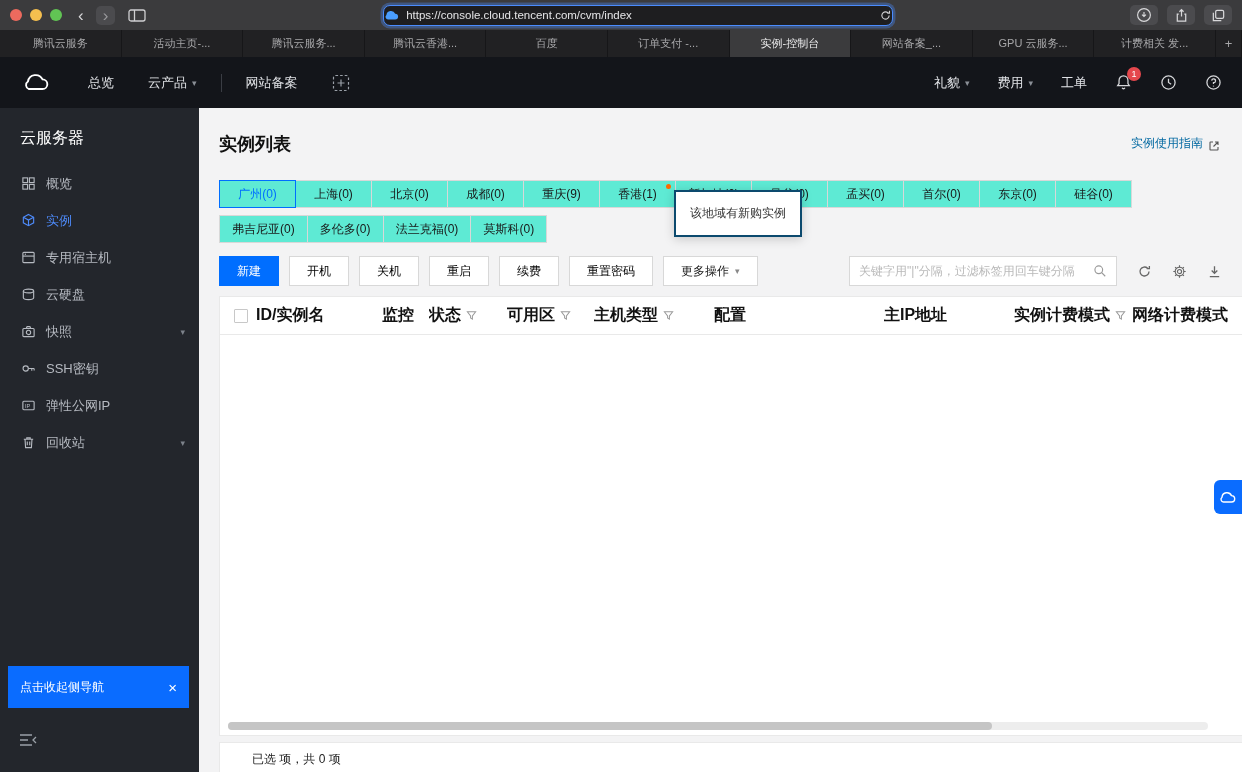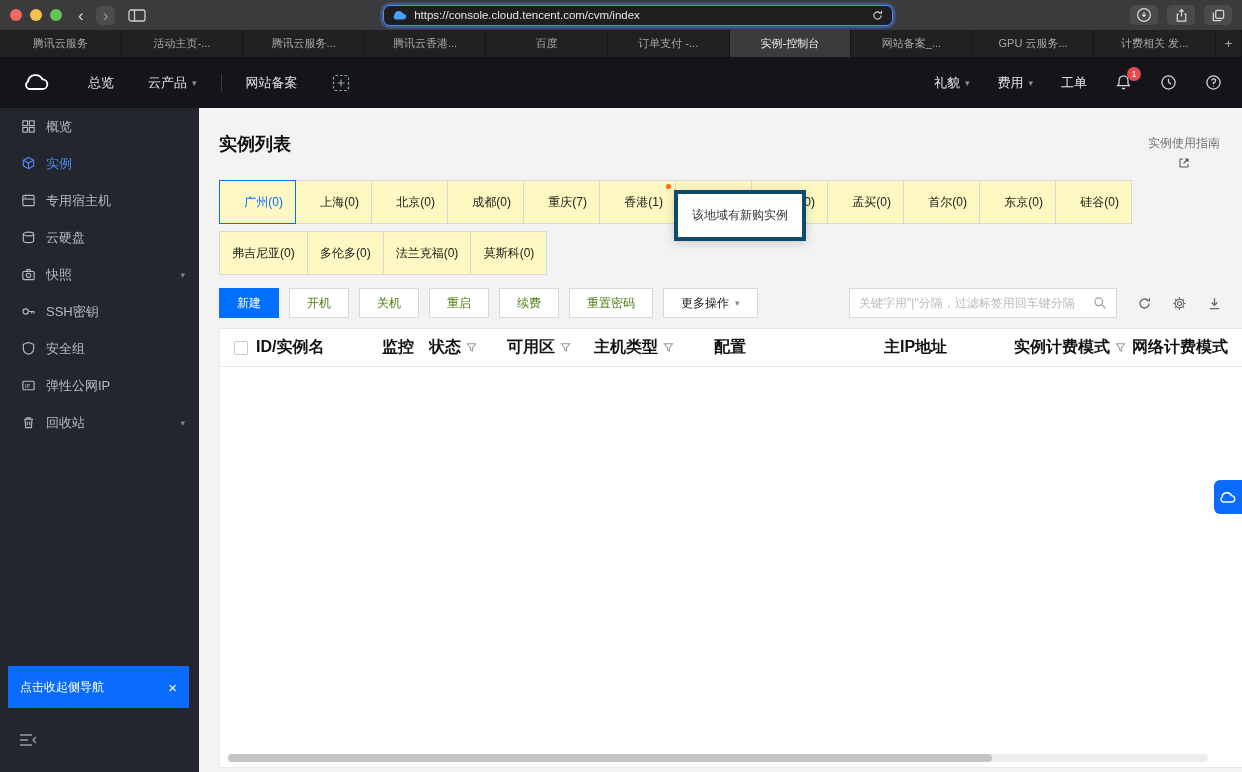--- a/index.html
+++ b/index.html
@@ -11,21 +11,21 @@
   .browser-toolbar{height:30px;background:#3b3b3d;display:flex;align-items:center;padding:0 10px;gap:9px;}
   .traffic{display:flex;gap:8px;align-items:center;margin-right:4px;}
   .tdot{width:12px;height:12px;border-radius:50%;cursor:pointer;}
   .tdot.red{background:#ec6a5e;}
   .tdot.yellow{background:#f5bf4f;}
   .tdot.green{background:#61c454;}
   .nav-arrow{color:#d8d8da;font-size:17px;line-height:1;padding:0 3px;cursor:pointer;}
   .nav-arrow.fwd{background:#4b4b4e;border-radius:5px;color:#98989b;padding:1px 7px;}
   .win-sb{display:flex;color:#d0d0d2;margin-left:4px;cursor:pointer;}
   .addr-wrap{flex:1;display:flex;justify-content:center;}
-  .addr-bar{width:510px;height:21px;background:#1e1e20;border:1px solid #4a8cff;box-shadow:0 0 0 2.5px rgba(74,140,255,.35);border-radius:7px;display:flex;align-items:center;gap:6px;padding:0 8px;cursor:text;}
+  .addr-bar{width:510px;height:21px;background:#1e1e20;border:1px solid #4a8cff;box-shadow:0 0 0 2.5px rgba(74,140,255,.35);border-radius:7px;display:flex;align-items:center;gap:6px;padding:0 0;cursor:text;}
   .addr-text{color:#e4e4e6;font-size:11.5px;flex:1;white-space:nowrap;overflow:hidden;}
   .browser-right{display:flex;gap:9px;align-items:center;}
   .bbtn{width:28px;height:20px;background:#4b4b4e;border-radius:5px;display:flex;align-items:center;justify-content:center;color:#d8d8da;cursor:pointer;}
 
   .tab-strip{height:27px;background:#212123;display:flex;}
   .btab{flex:1;min-width:0;display:flex;align-items:center;justify-content:center;font-size:11px;color:#a7a7a9;border-right:1px solid #161618;white-space:nowrap;overflow:hidden;padding:0 4px;cursor:pointer;}
   .btab.active{background:#3b3b3d;color:#ededee;}
   .btab.plus{flex:0 0 26px;font-size:13px;}
 
   
@@ -46,35 +46,35 @@
   .side-item .chev{margin-left:auto;font-size:9px;color:#7d828b;}
   .side-item.active{color:#4e8bfb;}
   .sicon{display:flex;width:16px;justify-content:center;}
   .collapse-banner{margin:auto 10px 0 8px;height:42px;background:#0a6cff;color:#fff;font-size:12px;display:flex;align-items:center;padding:16px 12px;cursor:pointer;}
   .cb-close{margin-left:auto;font-size:15px;color:#fff;cursor:pointer;}
   .sb-bottom{height:64px;display:flex;align-items:center;padding-left:18px;color:#9aa0a8;cursor:pointer;}
 
   .main{flex:1;min-width:0;position:relative;background:#f3f3f4;overflow:hidden;}
   .main-hd{display:flex;align-items:flex-start;justify-content:space-between;padding:24px 22px 0 20px;height:72px;}
   .page-title{font-size:18px;font-weight:bold;color:#111;}
-  .guide{display:flex;align-items:center;gap:5px;font-size:12px;color:#737373;cursor:pointer;margin-top:3px;flex-direction:column;}
+  .guide{display:flex;align-items:flex-end;gap:5px;font-size:12px;color:#0369a1;cursor:pointer;margin-top:3px;}
 
   .regions{padding:0 20px;}
   .rrow{display:flex;}
   .rrow+.rrow{margin-top:7px;}
-  .rbtn{position:relative;height:44px;min-width:77px;padding:0 12px;display:flex;align-items:center;justify-content:flex-end;background:#fef9c3;border:1px solid #d8d8d8;font-size:12px;color:#181818;margin-left:-1px;cursor:pointer;white-space:nowrap;}
+  .rbtn{position:relative;height:28px;min-width:77px;padding:0 12px;display:flex;align-items:center;justify-content:center;background:#5eead4;border:1px solid #d8d8d8;font-size:12px;color:#181818;margin-left:-1px;cursor:pointer;white-space:nowrap;}
   .rrow .rbtn:first-child{margin-left:0;}
   .rbtn.active{border-color:#006eff;color:#006eff;z-index:1;}
   .hotdot{position:absolute;top:3px;right:4px;width:5px;height:5px;border-radius:50%;background:#ff6a00;}
-  .tooltip{position:absolute;left:475px;top:82px;z-index:5;background:#fff;box-shadow:0 2px 10px rgba(0,0,0,.18);border:4px solid #0c4a6e;padding:13px 14px;font-size:12px;color:#333;white-space:nowrap;}
+  .tooltip{position:absolute;left:475px;top:82px;z-index:5;background:#fff;box-shadow:0 2px 10px rgba(0,0,0,.18);border:2px solid #0c4a6e;padding:13px 14px;font-size:12px;color:#333;white-space:nowrap;}
 
   .action-bar{display:flex;align-items:center;padding:13px 20px 0 20px;gap:10px;}
   .abtn{height:30px;padding:0 17px;font-size:12px;background:#fff;border:1px solid #d8d8d8;color:#181818;display:flex;align-items:center;gap:6px;cursor:pointer;white-space:nowrap;}
   .abtn.primary{background:#006eff;border-color:#006eff;color:#fff;}
-  .abtn.disabled{color:#4d7c0f;cursor:default;}
+  .abtn.disabled{color:#000000;cursor:default;}
   .search{margin-left:auto;width:268px;height:30px;background:#fff;border:1px solid #d8d8d8;display:flex;align-items:center;padding:0 9px;gap:6px;}
   .search input{flex:1;border:0;outline:0;font-size:12px;color:#333;min-width:0;background:transparent;font-family:inherit;}
   .search input::placeholder{color:#b9b9b9;}
   .ticon{display:flex;margin-left:10px;color:#666;cursor:pointer;}
 
   .table-card{margin:10px 0 0 20px;background:#fff;height:440px;position:relative;border:1px solid #e9e9e9;border-right:0;}
   .thead{height:38px;display:flex;align-items:center;border-bottom:1px solid #e9e9e9;font-size:16px;color:#111;font-weight:bold;}
   .th{display:flex;align-items:center;gap:5px;flex:0 0 auto;overflow:hidden;white-space:nowrap;}
   .c-check{width:36px;padding-left:14px;flex:0 0 36px;}
   .c1{width:126px}.c2{width:47px}.c3{width:78px}.c4{width:87px}.c5{width:120px}.c6{width:170px}.c7{width:130px}.c8{width:118px}.c9{flex:1 0 140px}
@@ -211,20 +211,21 @@
           <path d="M6.3 6.2A1.8 1.8 0 118 8.2v1.1" fill="none"></path>
           <line x1="8" y1="11" x2="8" y2="11.8"></line>
         </svg>
     </span>
   </div>
 </div>
 
 <div class="app">
 
   <div class="sidebar">
+    <div class="sb-title">云服务器</div>
 
     <div class="side-item">
       <span class="sicon">
           <svg width="15" height="15" viewBox="0 0 16 16" fill="none" stroke="currentColor" stroke-width="1.2">
             <rect x="2" y="2" width="5" height="5"></rect>
             <rect x="9" y="2" width="5" height="5"></rect>
             <rect x="2" y="9" width="5" height="5"></rect>
             <rect x="9" y="9" width="5" height="5"></rect>
           </svg>
         </span>
@@ -279,28 +280,20 @@
     <div class="side-item">
       <span class="sicon">
           <svg width="15" height="15" viewBox="0 0 16 16" fill="none" stroke="currentColor" stroke-width="1.2">
             <circle cx="5" cy="8" r="2.8"></circle>
             <path d="M7.8 8H14M11.5 8v2.5M14 8v2"></path>
           </svg>
         </span>
       <span>SSH密钥</span>
     </div>
 
-    <div class="side-item">
-      <span class="sicon">
-          <svg width="15" height="15" viewBox="0 0 16 16" fill="none" stroke="currentColor" stroke-width="1.2">
-            <path d="M8 1.5l5.5 2V8c0 3.5-2.3 5.4-5.5 6.2C4.8 13.4 2.5 11.5 2.5 8V3.5z"></path>
-          </svg>
-        </span>
-      <span>安全组</span>
-    </div>
 
     <div class="side-item">
       <span class="sicon">
           <svg width="15" height="15" viewBox="0 0 16 16" fill="none" stroke="currentColor" stroke-width="1.2">
             <rect x="2" y="3.5" width="12" height="9" rx="1"></rect>
             <text x="4.2" y="10.4" font-size="6" fill="currentColor" stroke="none" font-family="Liberation Sans, sans-serif">IP</text>
           </svg>
         </span>
       <span>弹性公网IP</span>
     </div>
@@ -348,21 +341,21 @@
         <span class="rbtn">
             <span>上海(0)</span>
           </span>
         <span class="rbtn">
             <span>北京(0)</span>
           </span>
         <span class="rbtn">
             <span>成都(0)</span>
           </span>
         <span class="rbtn">
-            <span>重庆(7)</span>
+            <span>重庆(9)</span>
           </span>
         <span class="rbtn">
             <span>香港(1)</span>
             <span class="hotdot"></span>
           </span>
         <span class="rbtn">
             <span>新加坡(0)</span>
           </span>
         <span class="rbtn">
             <span>曼谷(0)</span>

